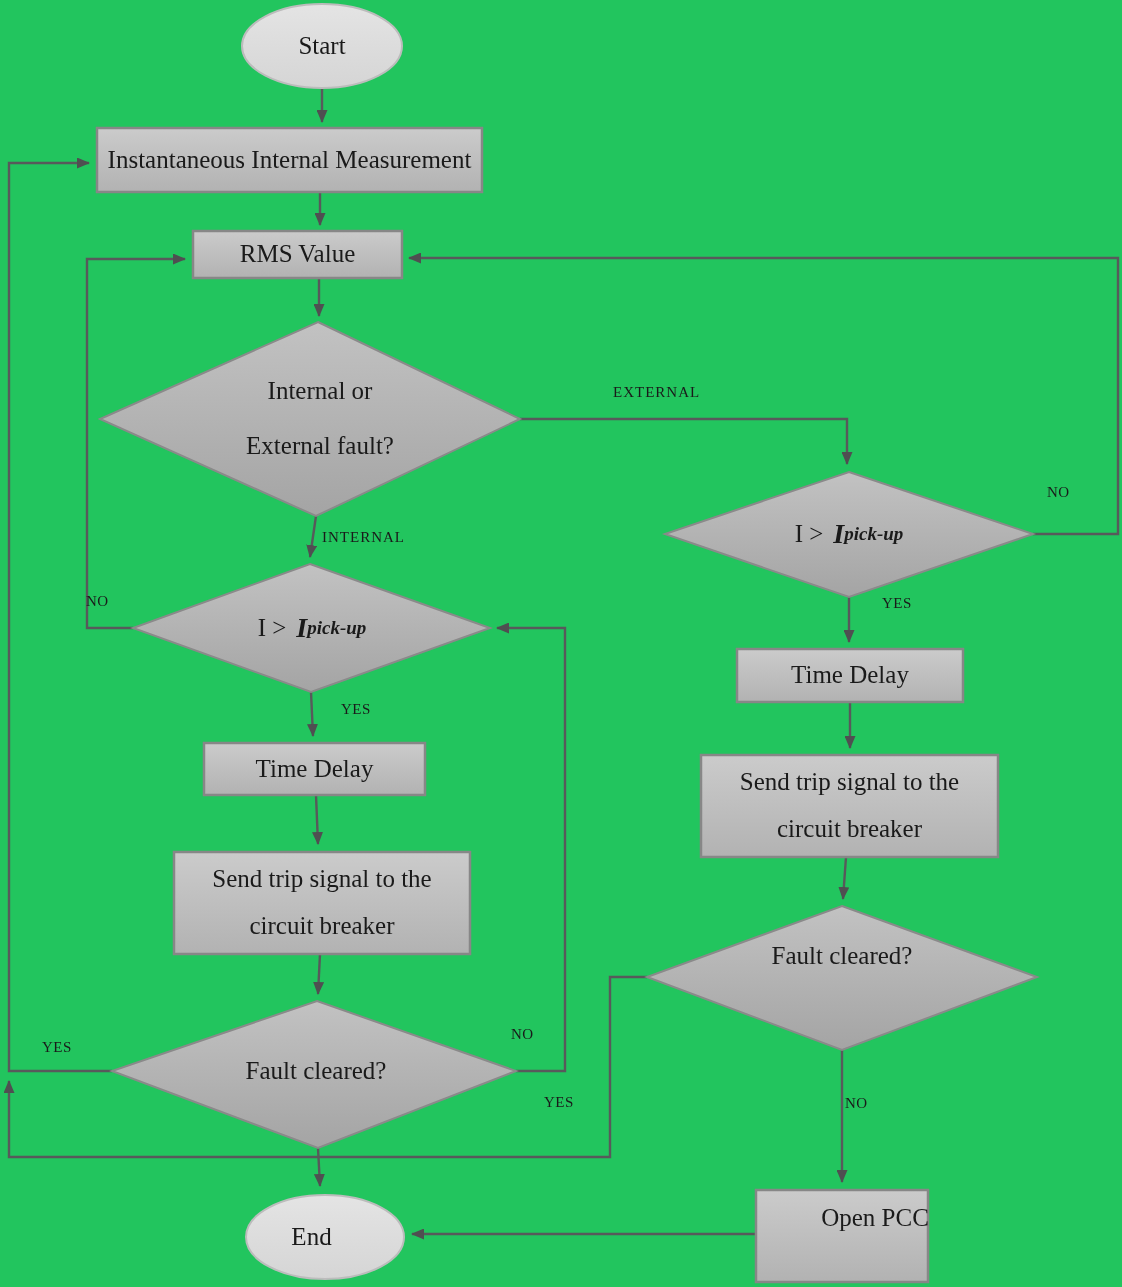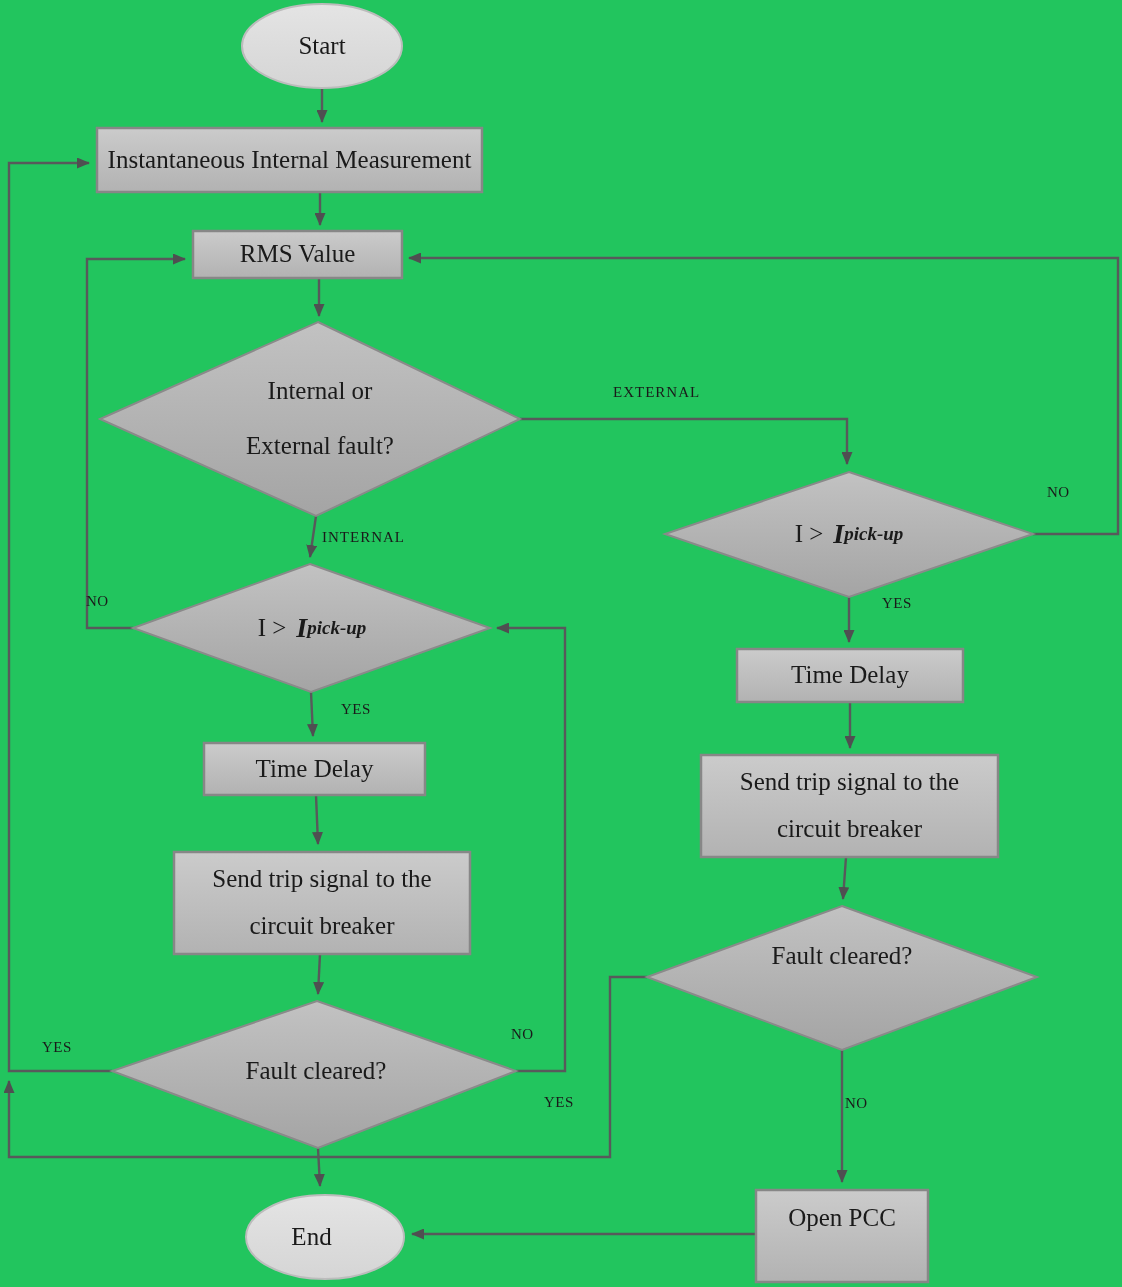--- a/index.html
+++ b/index.html
@@ -117,21 +117,21 @@
 
   <div class="node-label" style="left:737px;top:649px;width:226px;height:53px;">Time Delay</div>
 
   <div class="node-label two-line" style="left:701px;top:755px;width:297px;height:102px;">
     <div>Send trip signal to the</div>
     <div style="margin-top:18px;">circuit breaker</div>
   </div>
 
   <div class="node-label" style="left:692px;top:935px;width:300px;height:42px;">Fault cleared?</div>
 
-  <div class="node-label" style="left:756px;top:1196px;width:172px;height:44px;">Open PCC</div>
+  <div class="node-label" style="left:756px;top:1196px;width:172px;height:44px;padding-left:33px;">Open PCC</div>
 
   <div class="node-label" style="left:247px;top:1215px;width:129px;height:44px;">End</div>
 
   <div class="edge-label caps" style="left:613px;top:384px;">EXTERNAL</div>
   <div class="edge-label caps" style="left:322px;top:529px;">INTERNAL</div>
   <div class="edge-label" style="left:1047px;top:484px;">NO</div>
   <div class="edge-label" style="left:882px;top:595px;">YES</div>
   <div class="edge-label" style="left:86px;top:593px;">NO</div>
   <div class="edge-label" style="left:341px;top:701px;">YES</div>
   <div class="edge-label" style="left:511px;top:1026px;">NO</div>

